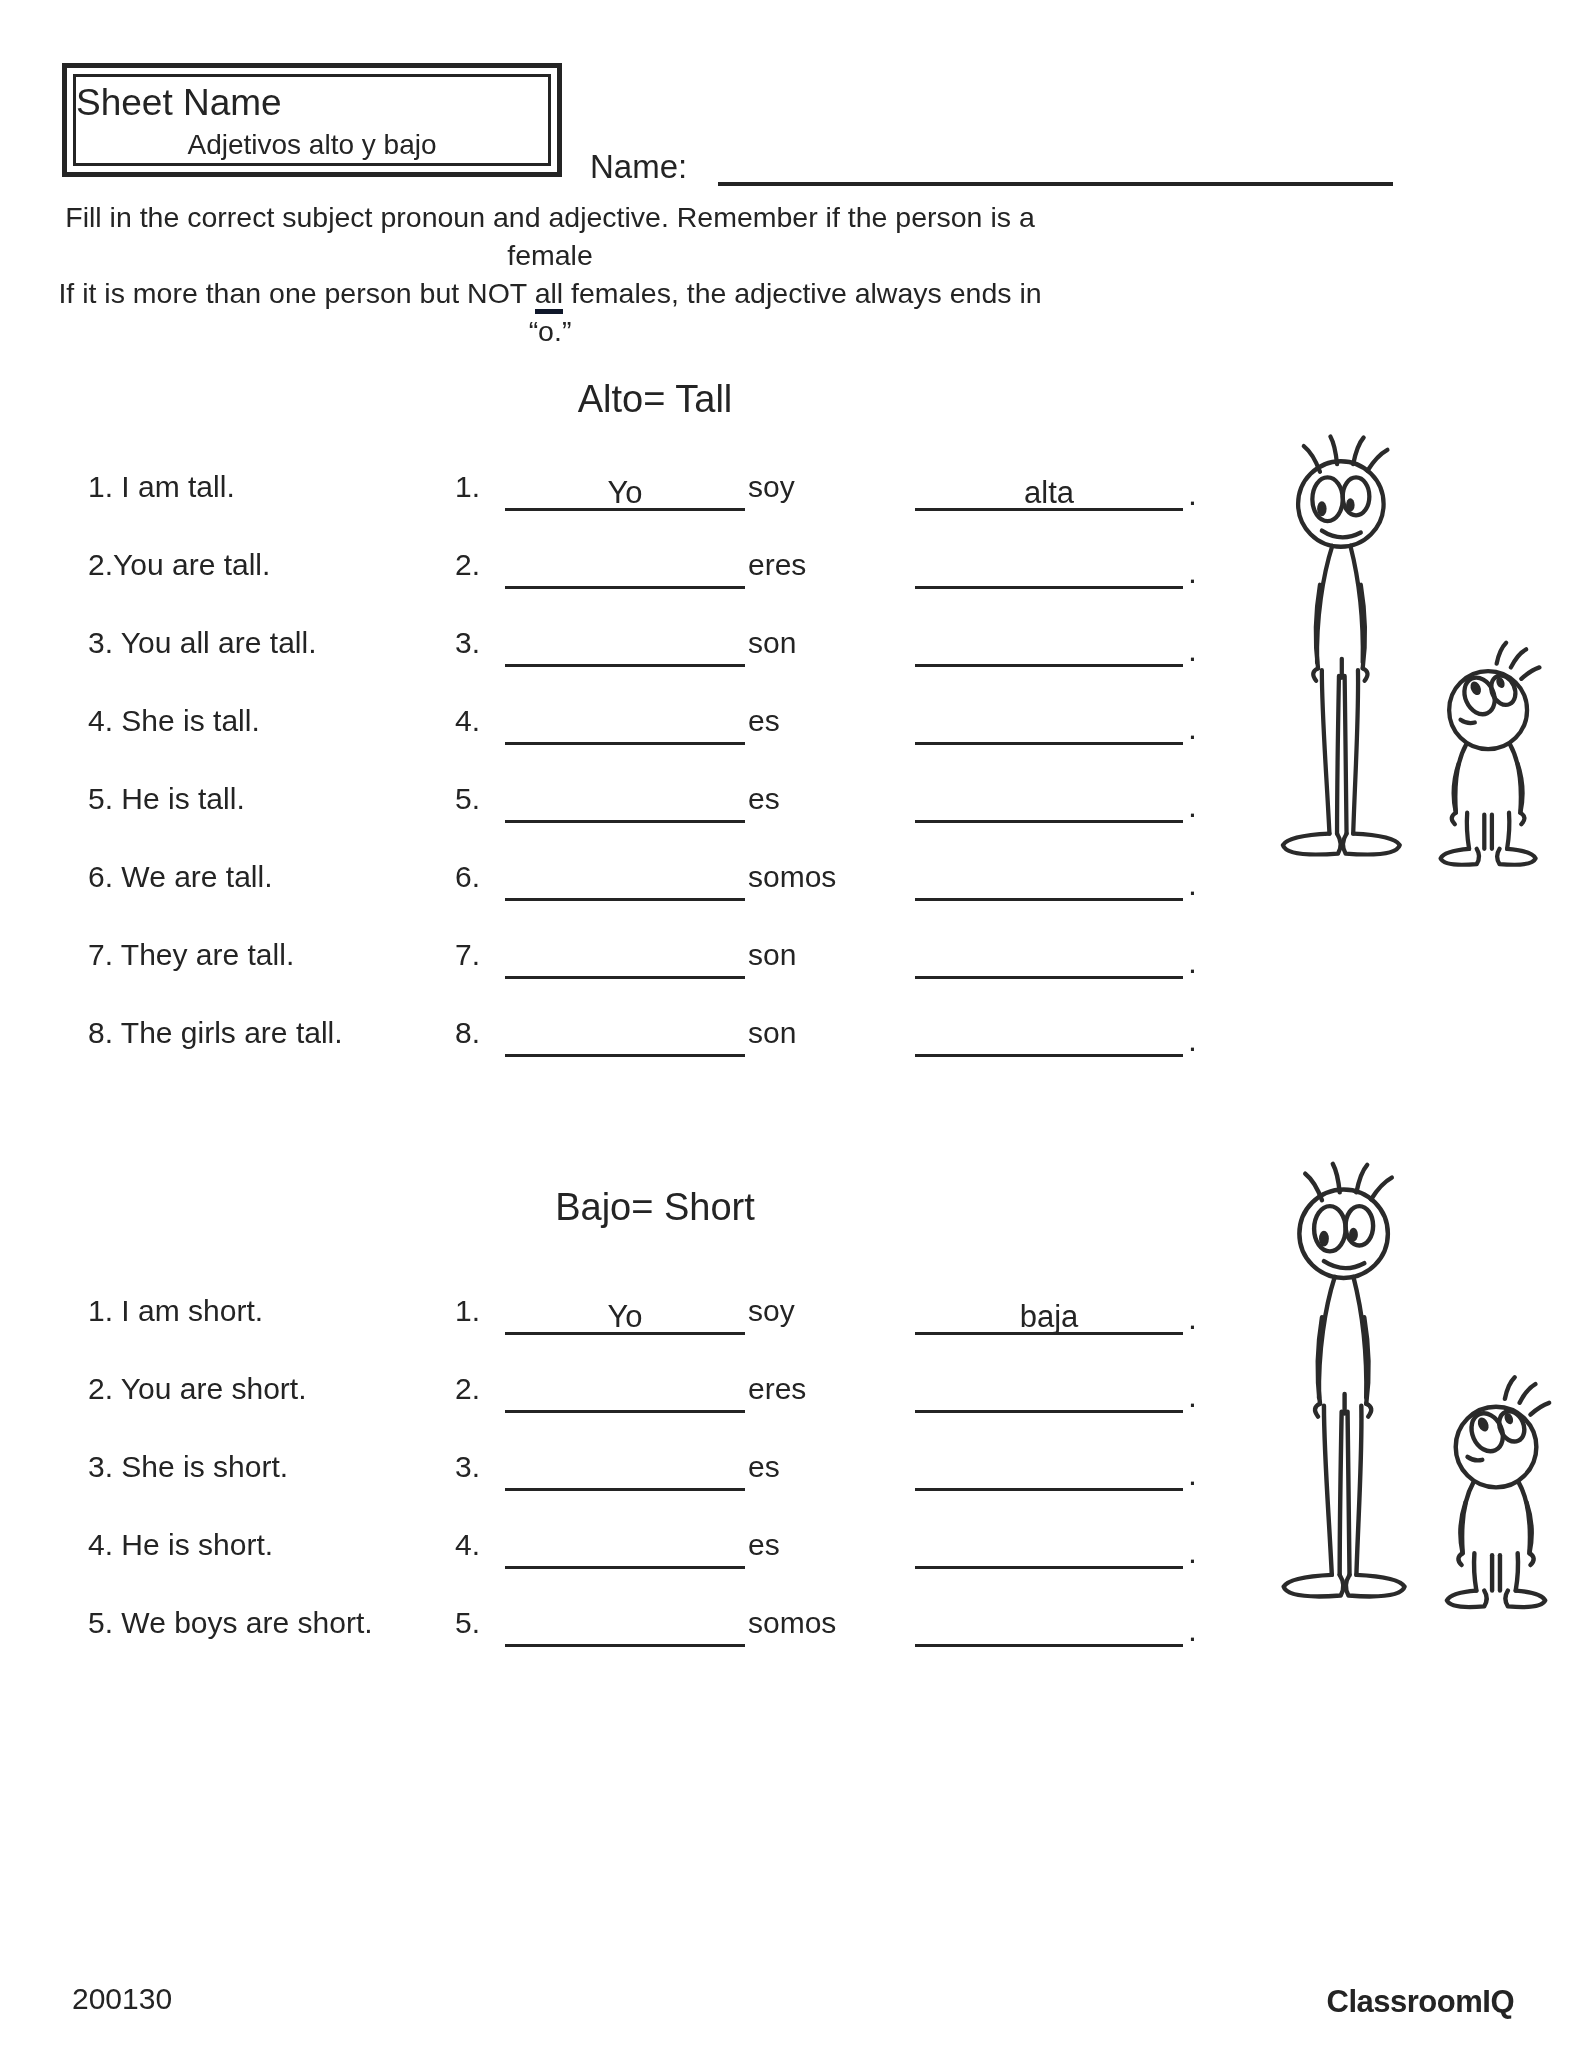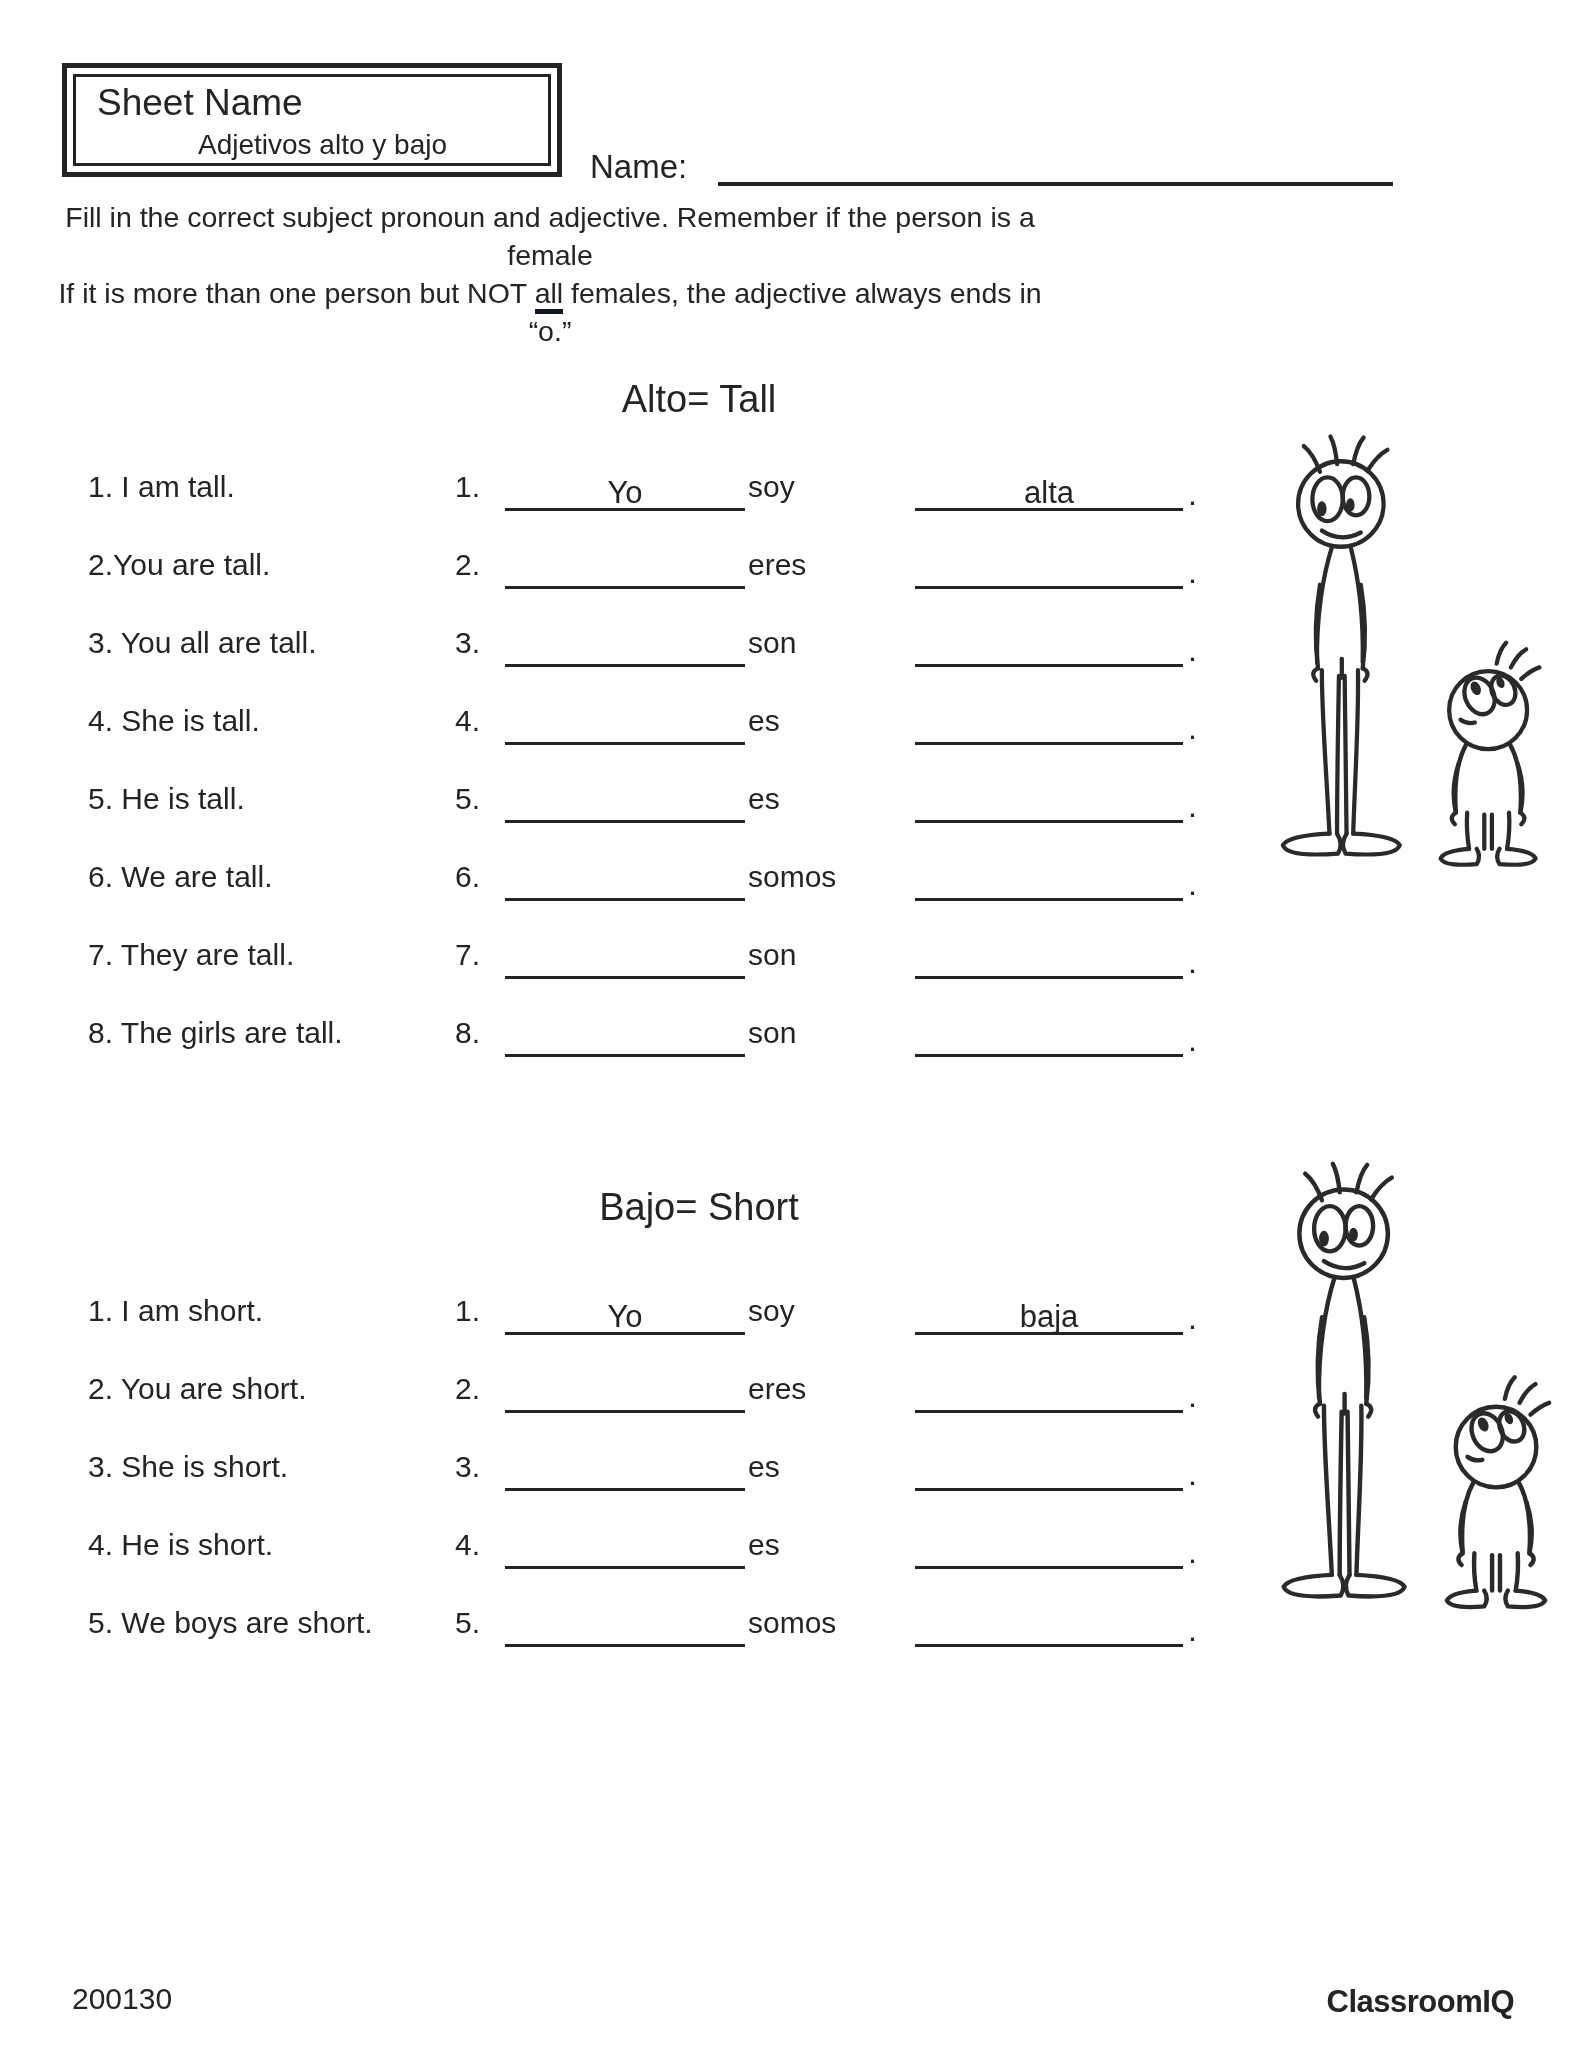--- a/index.html
+++ b/index.html
@@ -9,32 +9,32 @@
     background:#ffffff;
     font-family:"Liberation Sans", sans-serif;
     color:#242424;
     overflow:hidden;
   }
   
   .title-box{
     position:absolute;left:73px;top:74px;width:478px;height:92px;
     border:3px solid #242424;
     box-shadow:0 0 0 6px #ffffff, 0 0 0 11px #242424;
-    padding:4px 0 0 21px;box-sizing:border-box;
+    padding:4px 0 0 0;box-sizing:border-box;
     background:#fff;
   }
   .sheet-label{font-size:37px;line-height:44px;}
   .sheet-title{font-size:28px;line-height:40px;text-align:center;}
   .name-label{position:absolute;left:590px;top:148px;font-size:33px;}
   .name-line{position:absolute;left:718px;top:140px;width:675px;height:42px;border-bottom:4px solid #242424;}
   
   .instructions{position:absolute;left:55px;top:198px;width:990px;text-align:center;font-size:28.5px;line-height:38px;}
   .u{border-bottom:5px solid #0f172a;}
   
-  .section-title{position:absolute;left:0;width:1310px;text-align:center;font-size:38px;padding-left:44px;}
+  .section-title{position:absolute;left:0;width:1310px;text-align:center;font-size:38px;}
   .section-title.alto{top:378px;}
   .section-title.bajo{top:1186px;}
   .rows{position:absolute;left:88px;width:1125px;}
   .rows.alto{top:464px;}
   .rows.bajo{top:1288px;}
   .ex-row{position:relative;height:78px;}
   .english{position:absolute;left:0;top:6px;font-size:30px;white-space:nowrap;}
   .num{position:absolute;left:367px;top:6px;font-size:30px;}
   .blank{
     position:absolute;top:0;height:44px;

